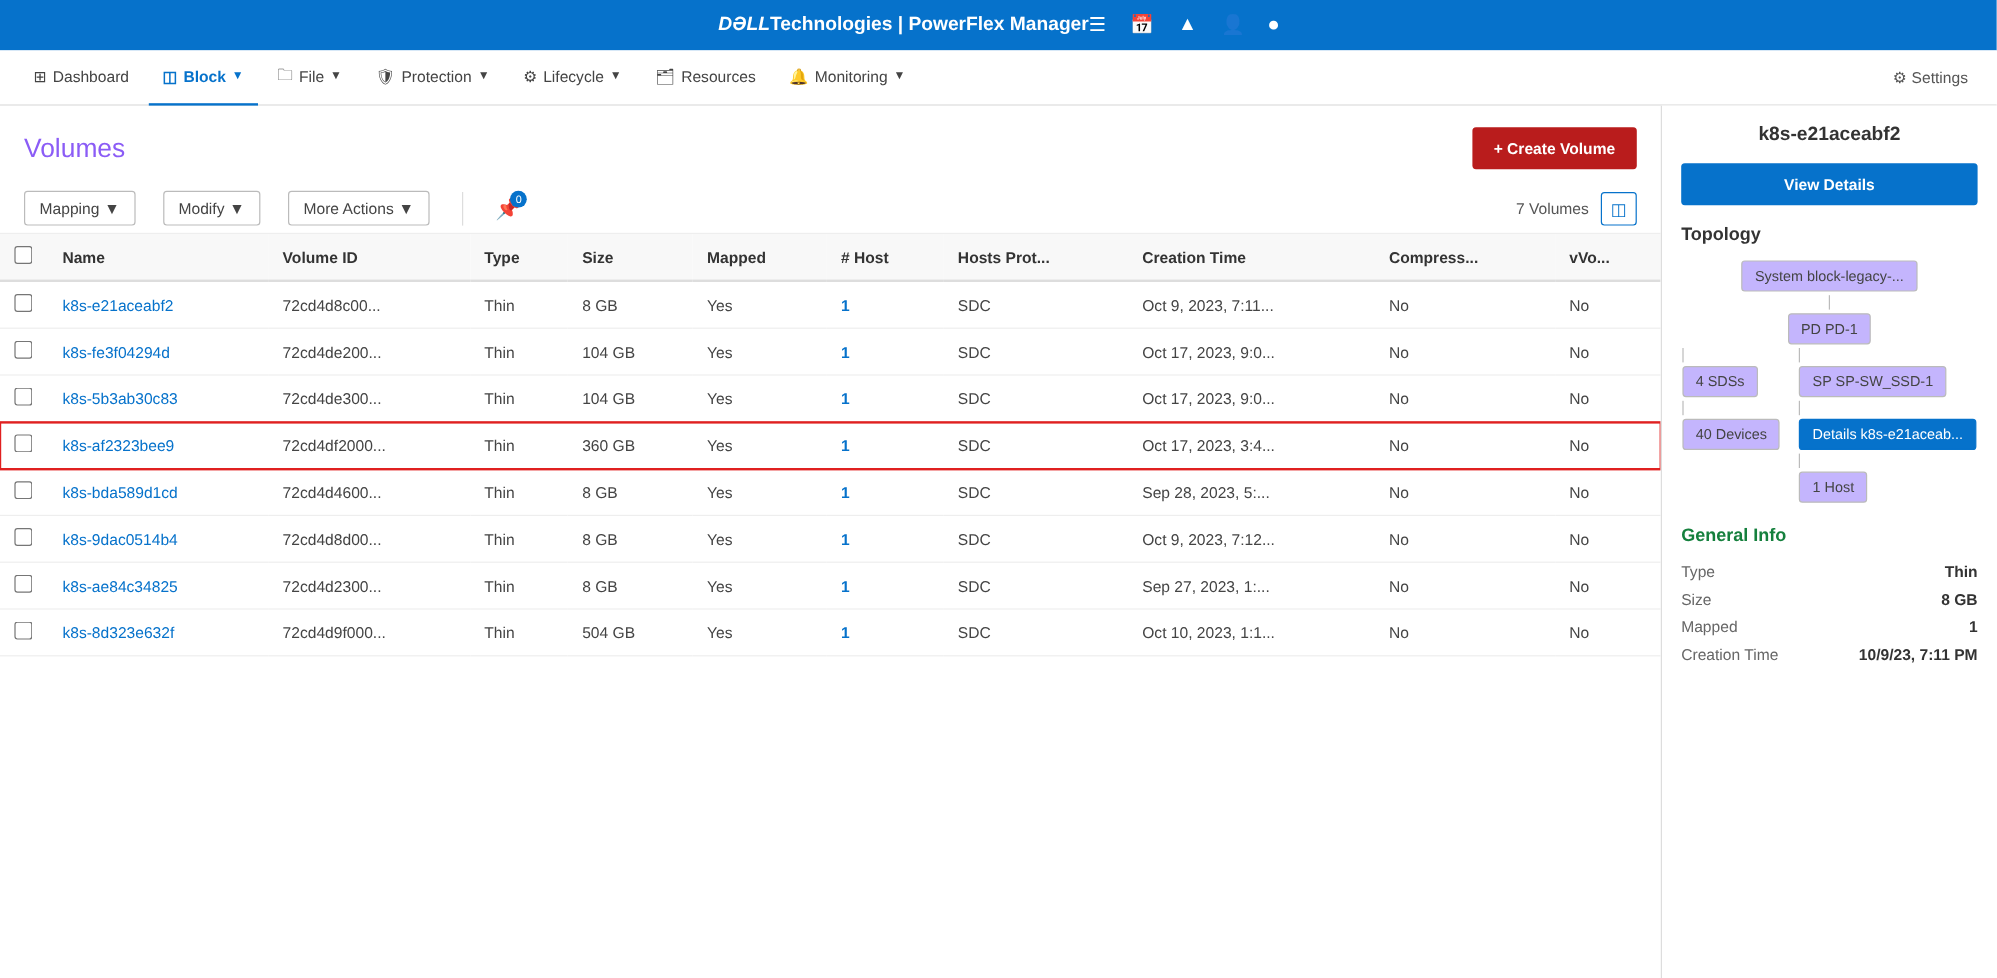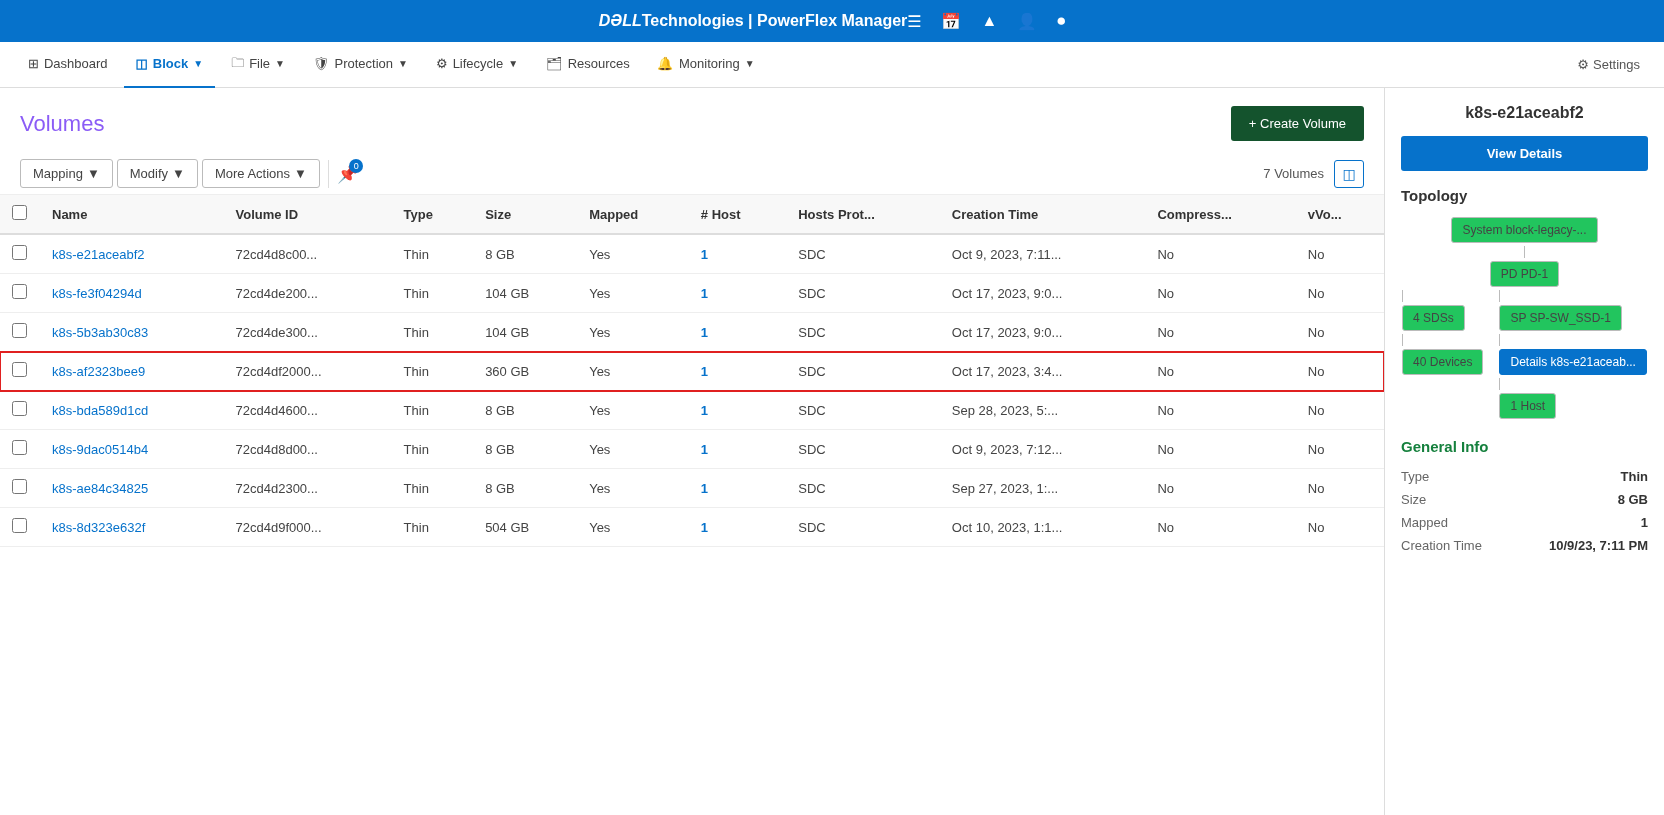--- a/index.html
+++ b/index.html
@@ -69,36 +69,36 @@
       align-items: center;
       justify-content: space-between;
       padding: 18px 20px 12px 20px;
     }
     .volumes-title {
       font-size: 22px;
       font-weight: 300;
       color: #8b5cf6;
     }
     .create-volume-btn {
-      background: #14532d;
+      background: #b91c1c;
       color: #fff;
       border: none;
       padding: 10px 18px;
       border-radius: 3px;
       cursor: pointer;
       font-size: 13px;
-      font-weight: 400;
+      font-weight: 700;
     }
 
     
     .toolbar {
       display: flex;
       align-items: center;
       padding: 6px 20px;
-      gap: 4px;
+      gap: 23px;
       border-bottom: 1px solid #eee;
     }
     .toolbar-btn {
       border: 1px solid #bbb;
       background: #fff;
       padding: 6px 12px;
       border-radius: 3px;
       cursor: pointer;
       font-size: 13px;
       color: #444;
@@ -194,21 +194,21 @@
     }
     .topology-tree {
       display: flex;
       flex-direction: column;
       align-items: center;
       gap: 0;
       font-size: 12px;
       margin-bottom: 16px;
     }
     .topo-node {
-      background: #22c55e;
+      background: #c4b5fd;
       border: 1px solid #bbb;
       border-radius: 3px;
       padding: 5px 10px;
       color: #444;
       text-align: center;
       white-space: nowrap;
       margin: 3px 0;
     }
     .topo-node.highlight {
       background: #0672cb;

